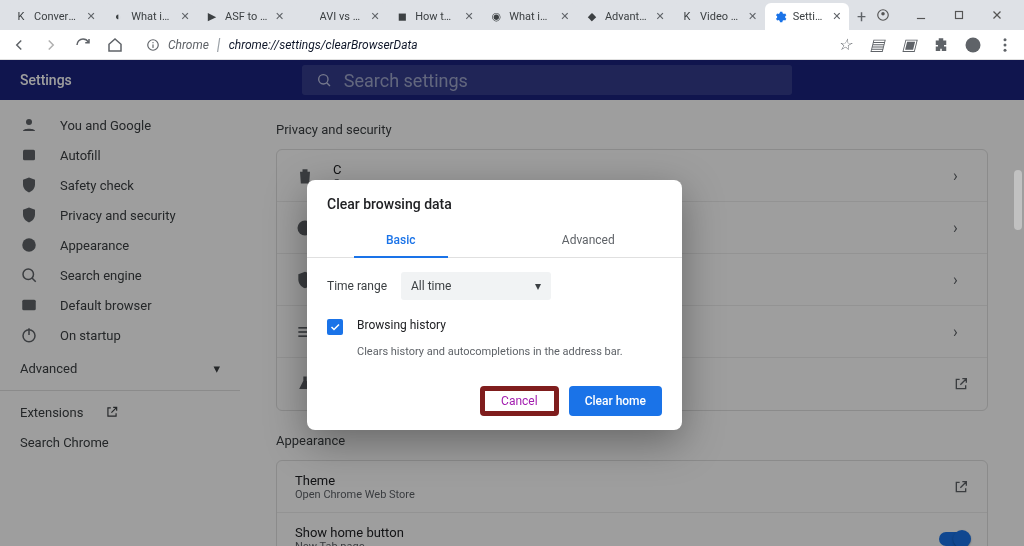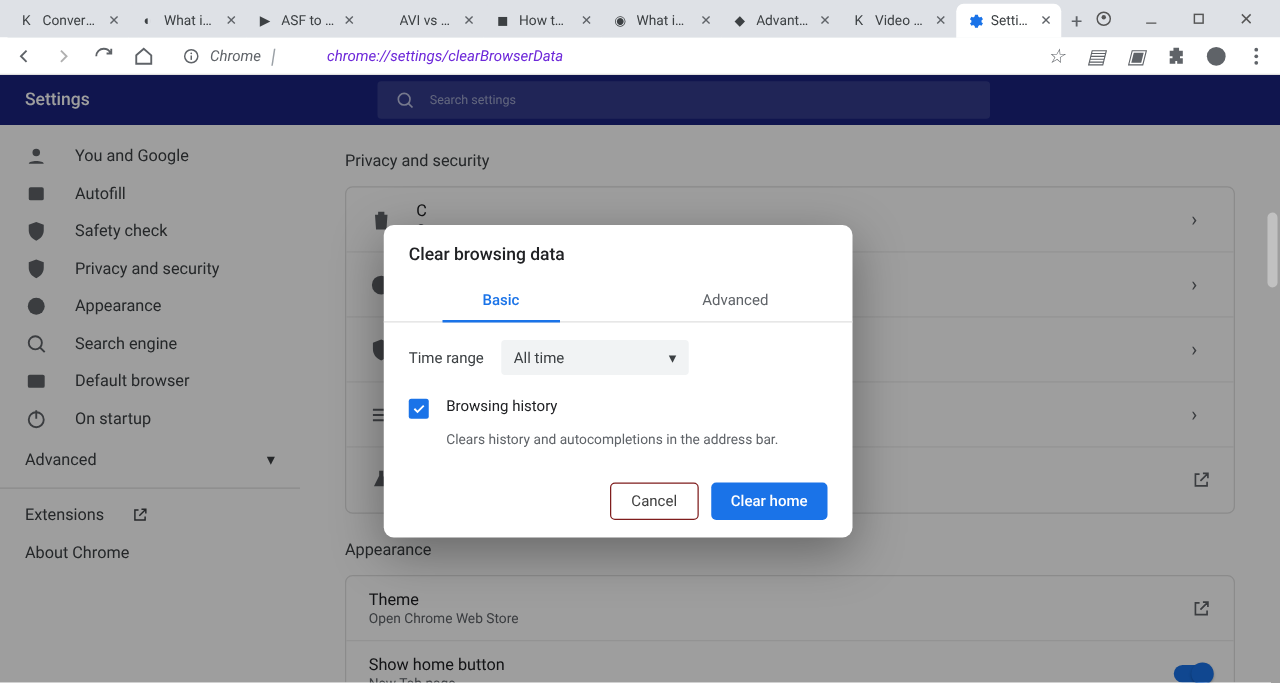--- a/index.html
+++ b/index.html
@@ -19,29 +19,29 @@
   .wc-btn svg { width:14px; height:14px; }
 
   .toolbar { height:30px; background:#fff; display:flex; align-items:center; padding:0 10px; gap:14px; border-bottom:1px solid #e0e0e0;font-style:italic;}
   .nav-icon { width:18px; height:18px; color:#5f6368; display:flex; align-items:center; justify-content:center;}
   .nav-icon.disabled { color:#b0b0b0; }
   .nav-icon svg { width:18px; height:18px; }
   .omnibox { flex:1; height:22px; display:flex; align-items:center; gap:8px; padding:0 8px;}
   .omnibox .secure { width:14px; height:14px; color:#5f6368;}
   .omnibox .host { color:#5f6368; font-size:12px;}
   .omnibox .divider { color:#9aa0a6;}
-  .omnibox .path { color:#6d28d9; font-size:12px;margin-left:33px;}
+  .omnibox .path { color:#0f172a; font-size:12px;}
   .ext-icons { display:flex; gap:14px; align-items:center; color:#5f6368;}
 
   
   .page { position:relative; height:486px; }
   .header { height:40px; background:#1a237e; display:flex; align-items:center; padding:0 20px; color:#fff; font-size:14px;}
   .header .title { font-weight:500; }
   .search-wrap { margin-left:230px; width:490px; height:30px; background:rgba(255,255,255,0.12); border-radius:3px; display:flex; align-items:center; padding:0 14px; gap:12px; color:#bfc4e4;}
-  .search-wrap input { background:transparent; border:none; outline:none; color:#ec4899; font-size:10px; flex:1;}
+  .search-wrap input { background:transparent; border:none; outline:none; color:#ec4899; font-size:18px; flex:1;}
   .search-wrap input::placeholder { color:#9fa6cc;}
   .content-area { display:flex; height:528px; background:#fff;}
   .sidebar { width:240px; padding:10px 0; font-size:13px; color:#3c4043;}
   .side-item { height:30px; display:flex; align-items:center; padding:0 20px; gap:22px;}
   .side-item .icon { width:18px; height:18px; display:flex; align-items:center; justify-content:center; color:#5f6368;}
   .adv-row { display:flex; align-items:center; justify-content:space-between; padding:0 20px; height:36px; font-size:13px; color:#3c4043;}
   .bottom-links { border-top:1px solid #e0e0e0; margin-top:4px; padding-top:6px; }
   .bottom-links .side-item { justify-content:space-between; padding-right:24px;}
   .main { flex:1; padding:22px 36px; overflow:hidden;}
   .section-title { font-size:13px; color:#3c4043; margin-bottom:12px;}
@@ -70,21 +70,21 @@
   .dlg-body { padding:14px 20px 0;}
   .time-row { display:flex; align-items:center; gap:14px; font-size:12px; color:#3c4043; margin-bottom:18px;}
   .select { background:#f1f3f4; height:28px; width:150px; display:flex; align-items:center; justify-content:space-between; padding:0 10px; border-radius:3px; font-size:12px;}
   .chk-row { display:flex; gap:14px; margin-bottom:16px;}
   .chk { width:16px; height:16px; background:#1a73e8; border-radius:2px; display:flex; align-items:center; justify-content:center; flex-shrink:0; margin-top:1px;}
   .chk svg { width:12px; height:12px; color:#fff;}
   .chk-labels .primary { font-size:12px; color:#202124;}
   .chk-labels .secondary { font-size:11px; color:#5f6368; margin-top:13px;}
   .dlg-actions { display:flex; justify-content:flex-end; gap:10px; padding:12px 20px 0;}
   .btn { height:30px; padding:0 16px; border-radius:4px; font-size:12px; display:flex; align-items:center; cursor:pointer; }
-  .btn.secondary { border:1px solid #7f1d1d; color:#404040; background:#fff;}
+  .btn.secondary { border:5px solid #7f1d1d; color:#a21caf; background:#fff;}
   .btn.primary { background:#1a73e8; color:#fff; font-weight:500;}
 
   .page-scrollbar { position:absolute; right:2px; top:110px; width:8px; height:60px; background:#c1c1c1; border-radius:4px;}
 
   svg { display:block; }
 </style>
 </head>
 <body>
 
 <div class="tab-strip">
@@ -309,21 +309,21 @@
       <div class="bottom-links">
         <div class="side-item" style="justify-content:flex-start; padding-right:30px;">
             <span>Extensions</span>
             <span>
               <svg width="14" height="14" viewBox="0 0 24 24" fill="none" stroke="currentColor" stroke-width="2">
                 <path d="M14 4h6v6M20 4l-9 9M19 14v5H5V5h5"></path>
               </svg>
             </span>
           </div>
         <div class="side-item">
-            <span>About Chrome</span>
+            <span>Search Chrome</span>
           </div>
       </div>
     </div>
 
     <div class="main">
       <div class="section-title">Privacy and security</div>
       <div class="card">
         <div class="row">
             <span class="icon">
               <svg viewBox="0 0 24 24" fill="currentColor">

